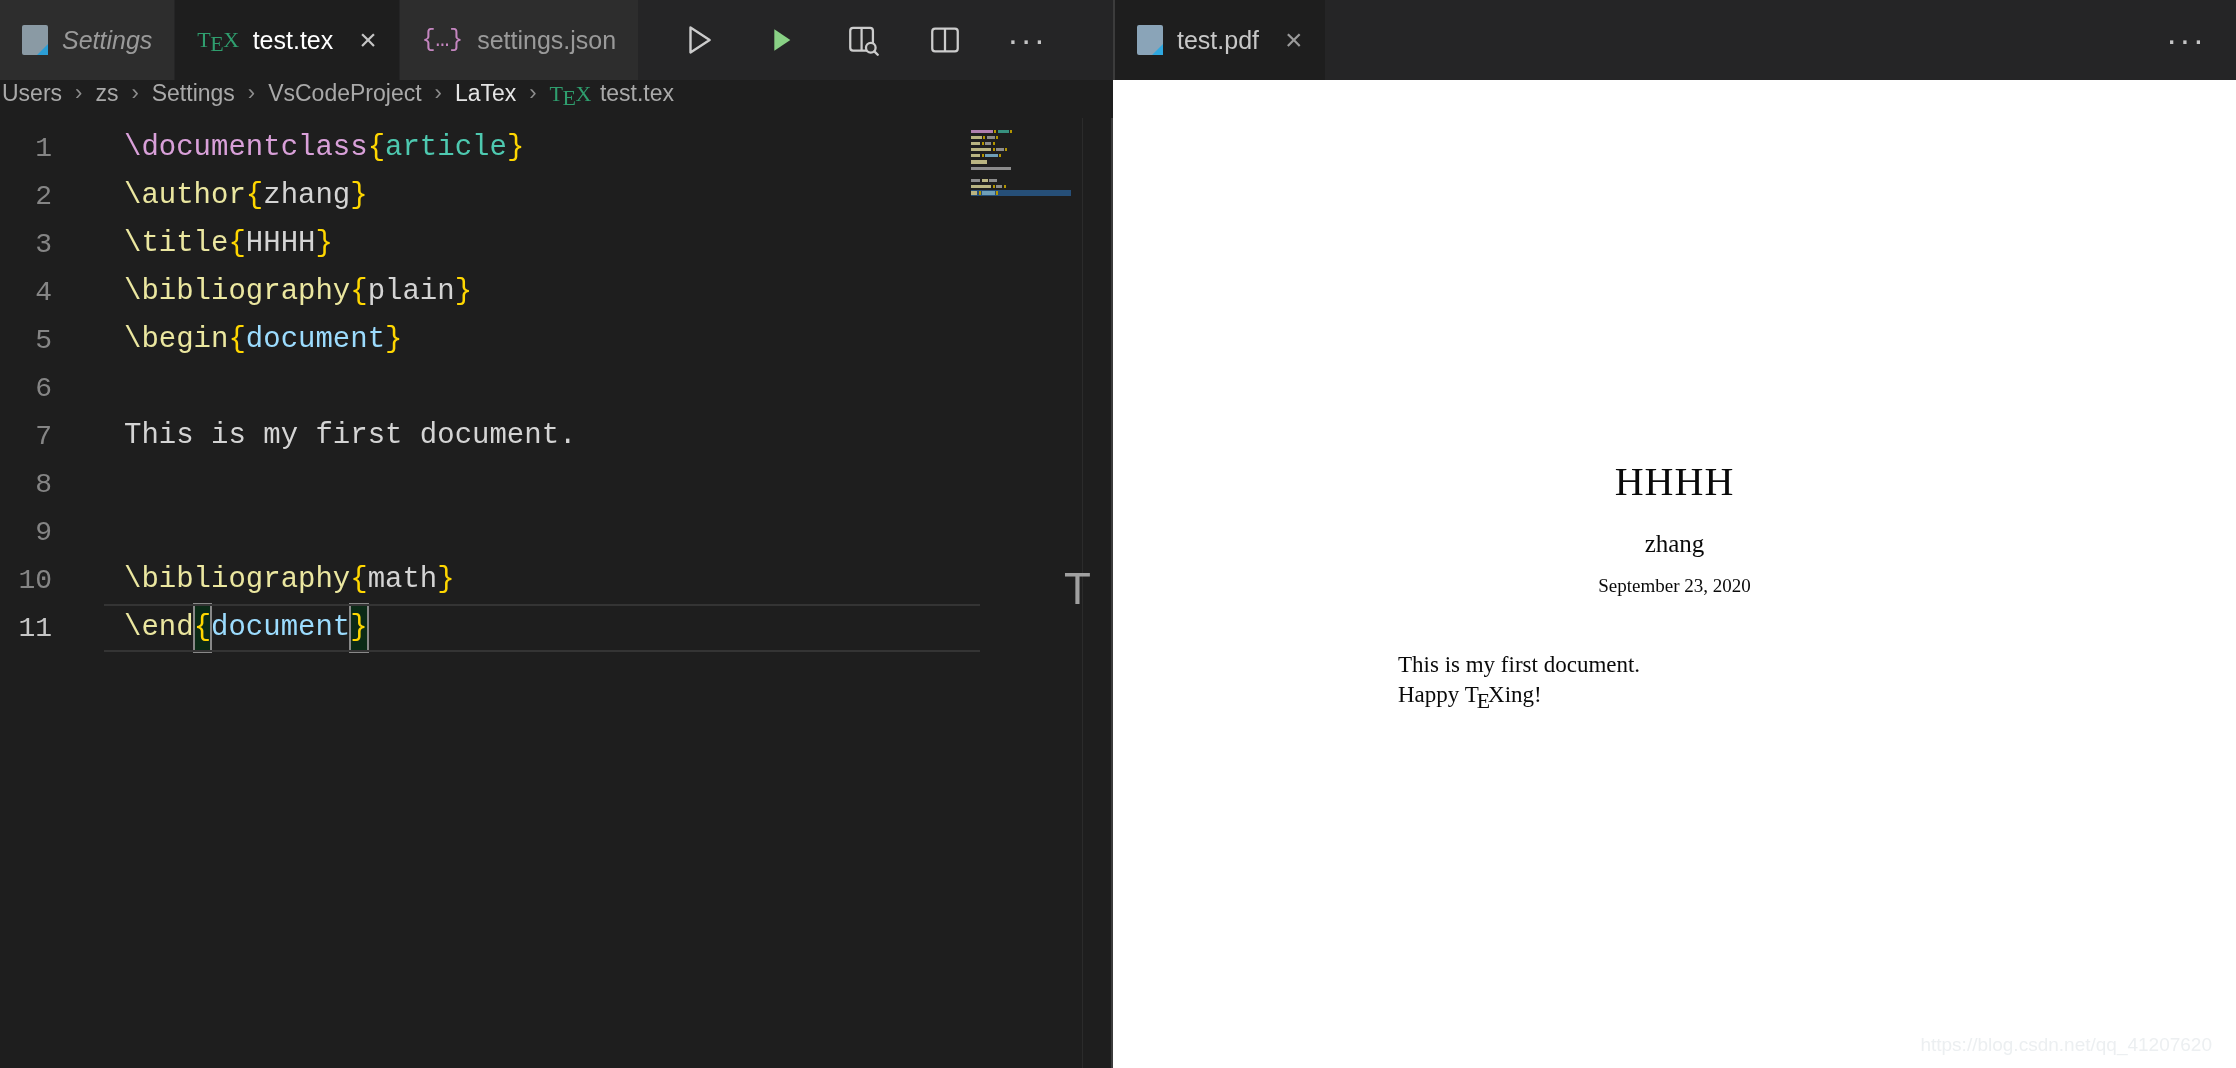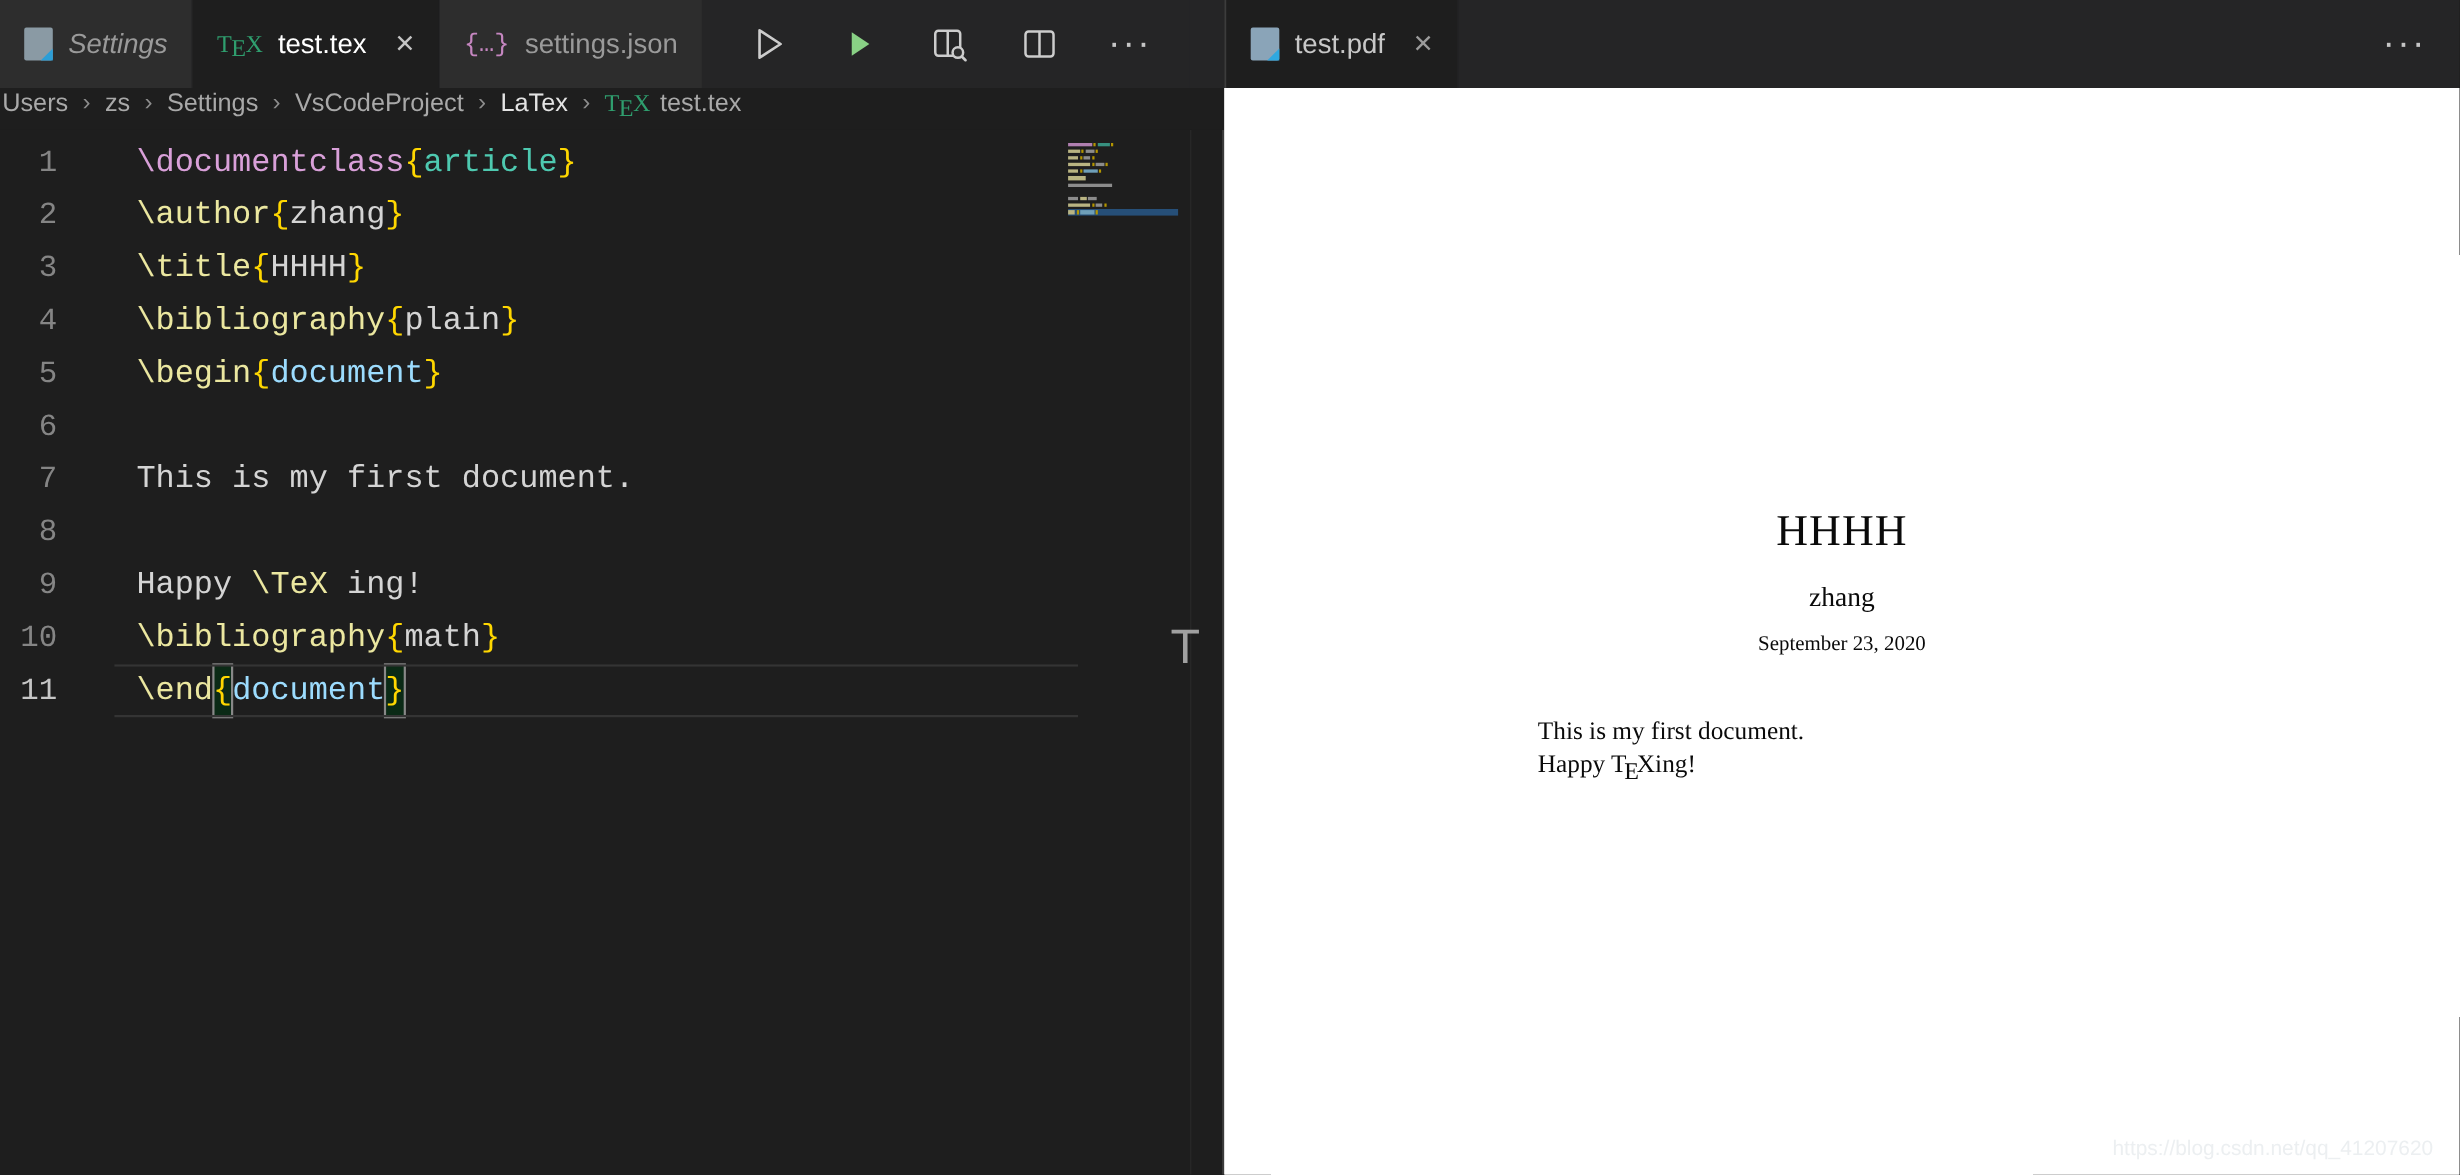--- a/index.html
+++ b/index.html
@@ -269,21 +269,20 @@
             <div class="code-line">
               <div class="ln">7</div>
               <div class="code"><span class="tok-plain">This is my first document.</span></div>
             </div>
             <div class="code-line">
               <div class="ln">8</div>
               <div class="code"></div>
             </div>
             <div class="code-line">
               <div class="ln">9</div>
-              <div class="code"><span class="tok-plain">Happy </span><span class="tok-cmd">\TeX</span><span class="tok-plain"> ing!</span></div>
             </div>
             <div class="code-line">
               <div class="ln">10</div>
               <div class="code"><span class="tok-cmd">\bibliography</span><span class="tok-brace">{</span><span class="tok-arg">math</span><span class="tok-brace">}</span></div>
             </div>
             <div class="code-line">
               <div class="cur-line-box"></div>
               <div class="ln active">11</div>
               <div class="code"><span class="tok-cmd">\end</span><span class="tok-brace brace-hl">{</span><span class="tok-blue">document</span><span class="tok-brace brace-hl">}</span></div>
             </div>

